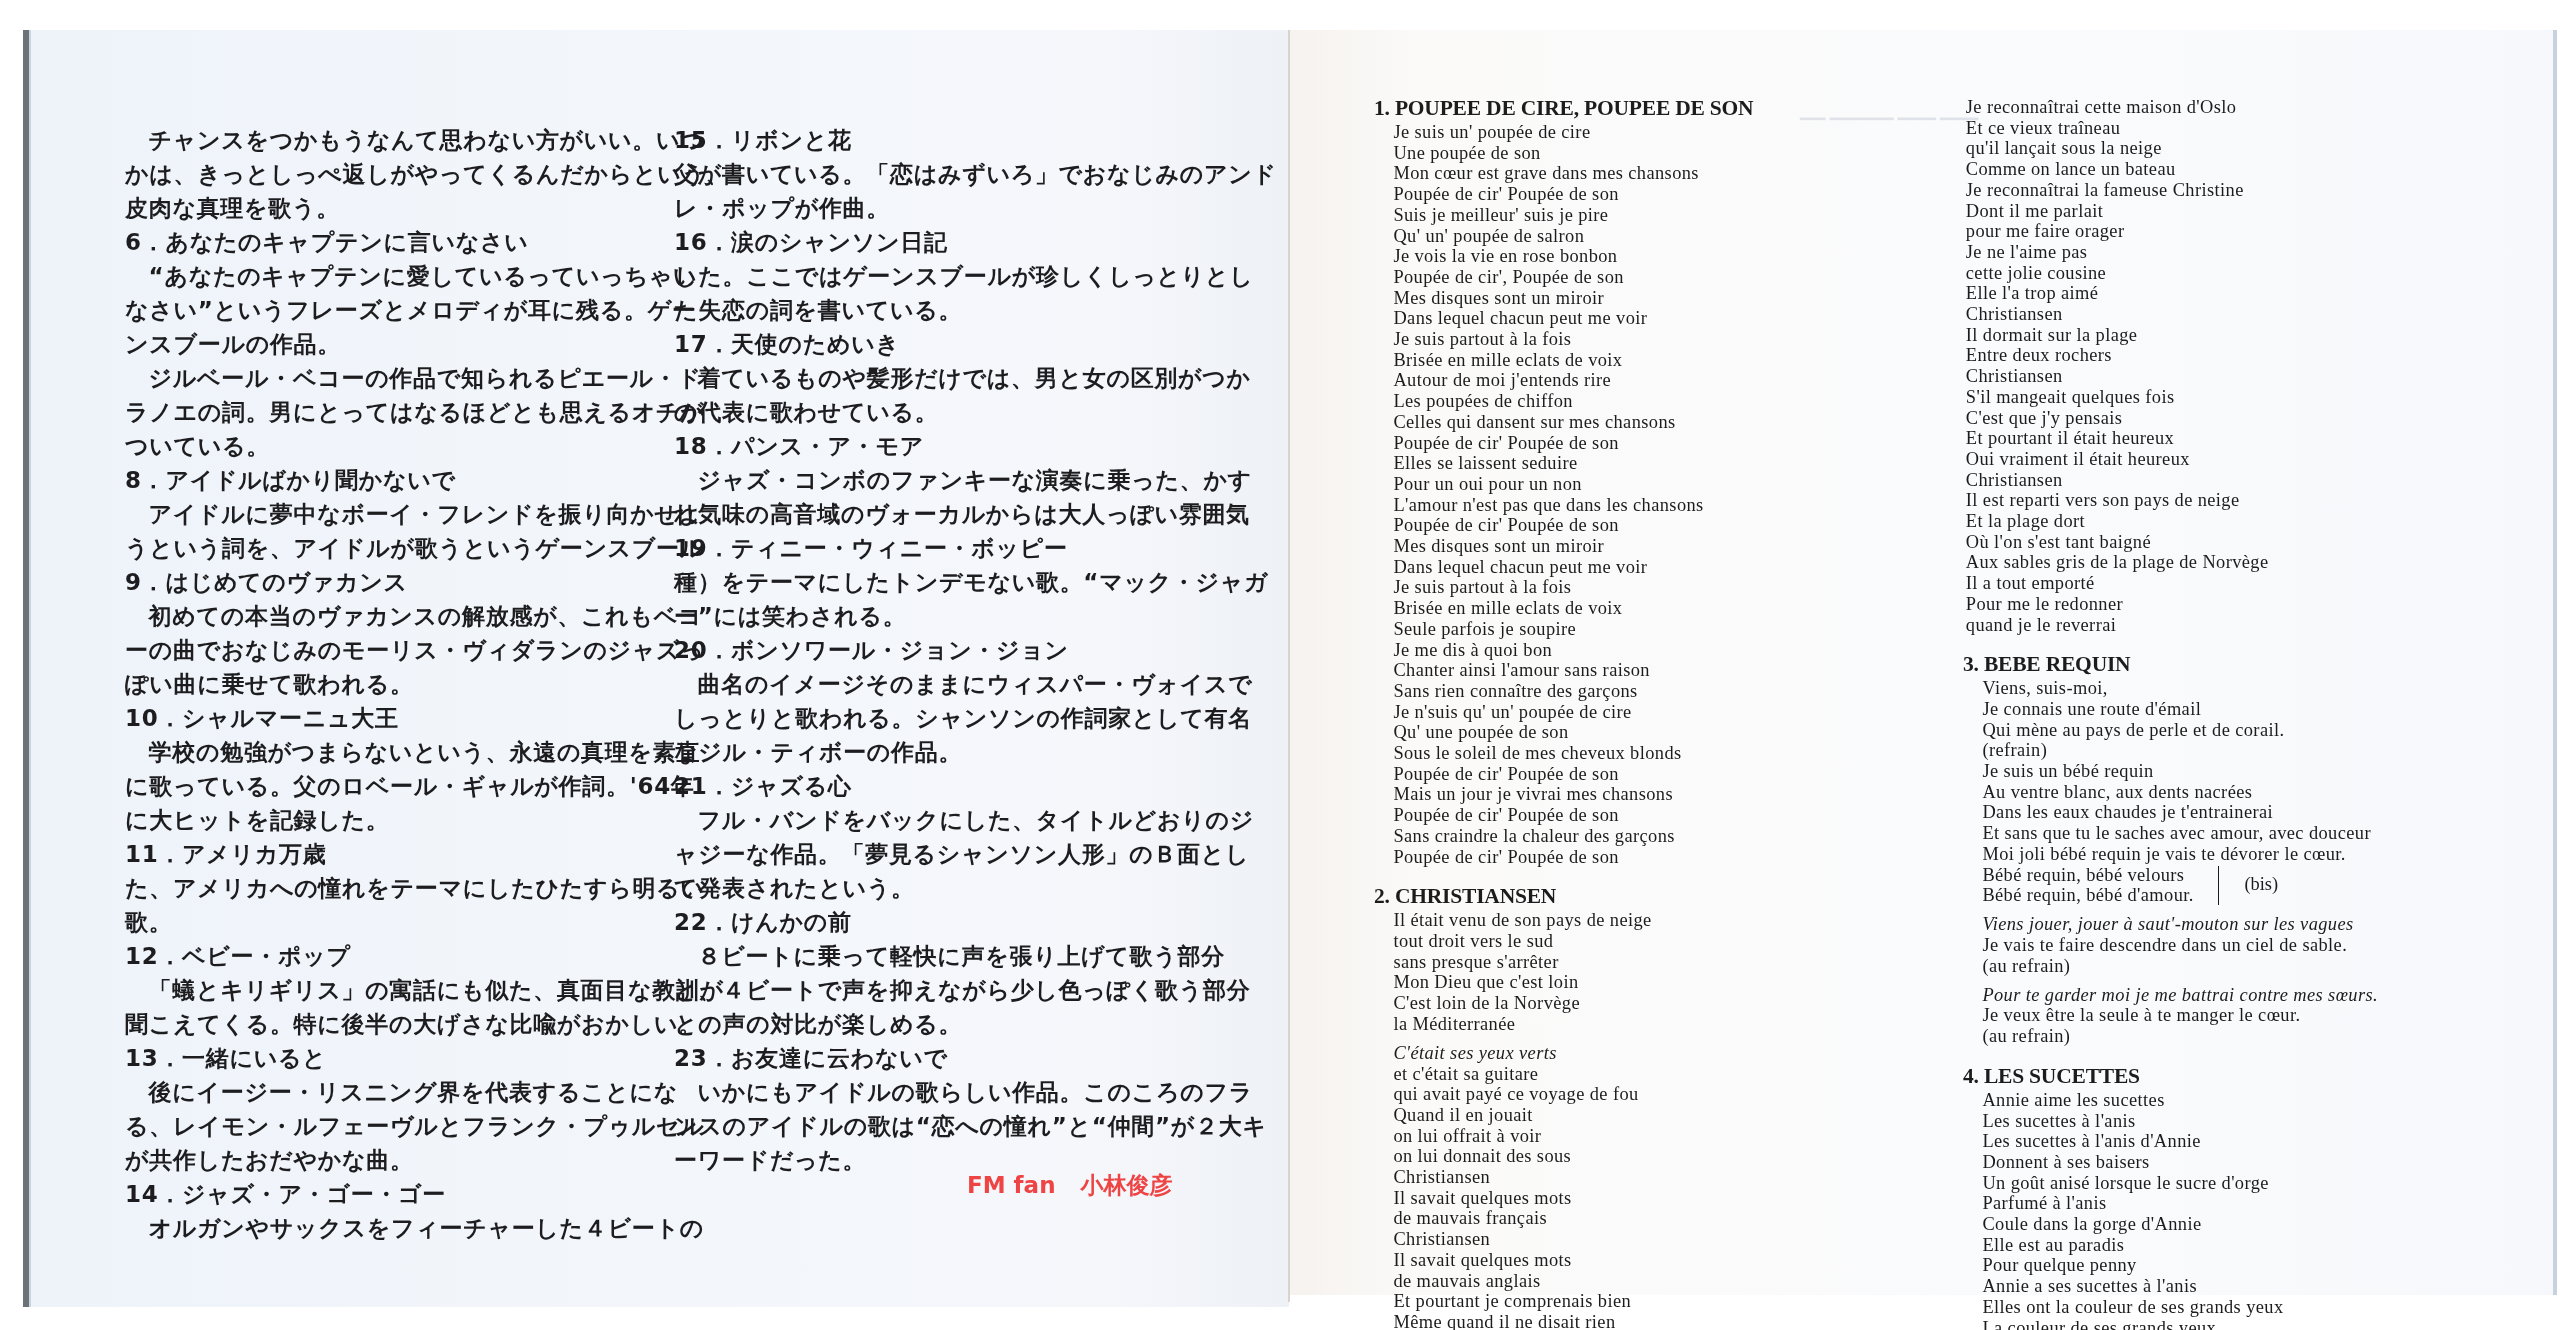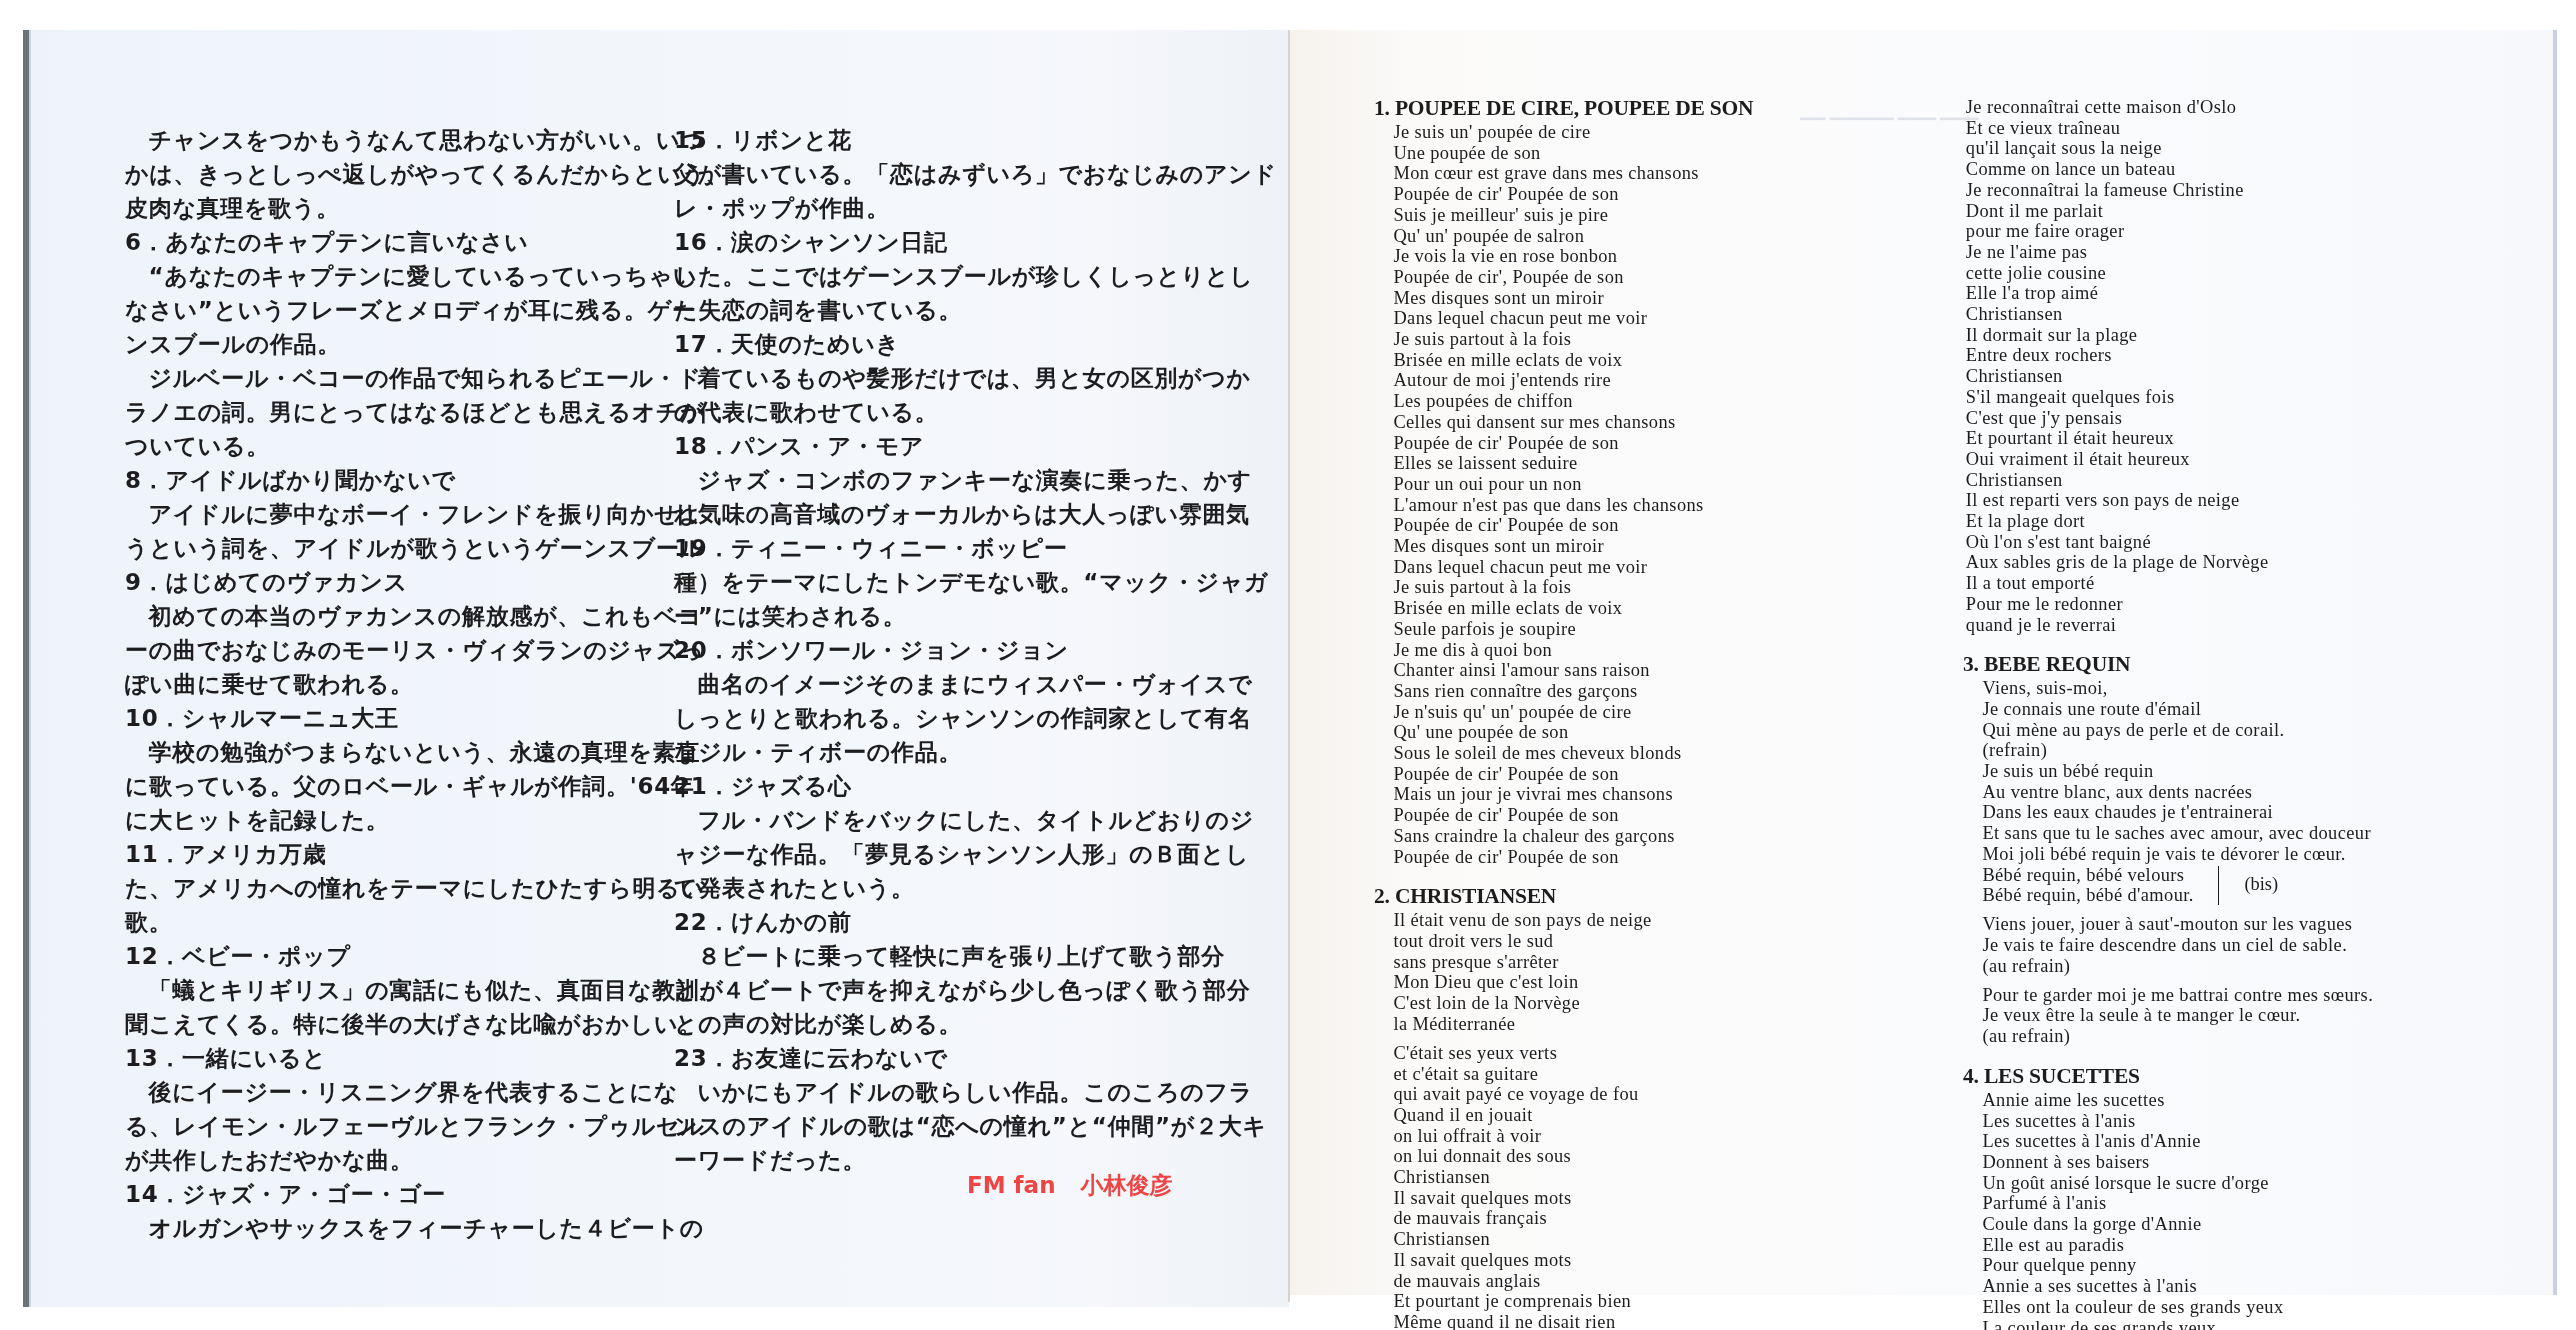--- a/index.html
+++ b/index.html
@@ -64,21 +64,21 @@
   .fr-col .song-title {
     font-size: 21.5px; font-weight: bold; line-height: 23.6px;
     letter-spacing: -0.2px; white-space: nowrap; margin-bottom: 1.4px;
   }
   .fr-col .song-title.gap-before { margin-top: 18px; }
   .fr-col .lyric {
     padding-left: 19.4px; font-size: 18.4px; line-height: 20.7px;
     white-space: nowrap; letter-spacing: 0.4px;
   }
   .fr-col-2 .lyric.top { padding-left: 2.8px; }
-  .fr-col .lyric.stanza-gap { margin-top: 8.3px; }
+  .fr-col .lyric.stanza-gap { margin-top: 8.3px; font-style: italic; }
   .bis-group { position: relative; }
   .bis-group .brace {
     position: absolute; left: 255px; top: 1.4px; width: 1.4px; height: 39px;
     background: #1c1c1c;
   }
   .bis-group .bis-label {
     position: absolute; left: 262px; top: 9.7px;
     font-size: 18.4px; line-height: 20.7px;
   }
 

